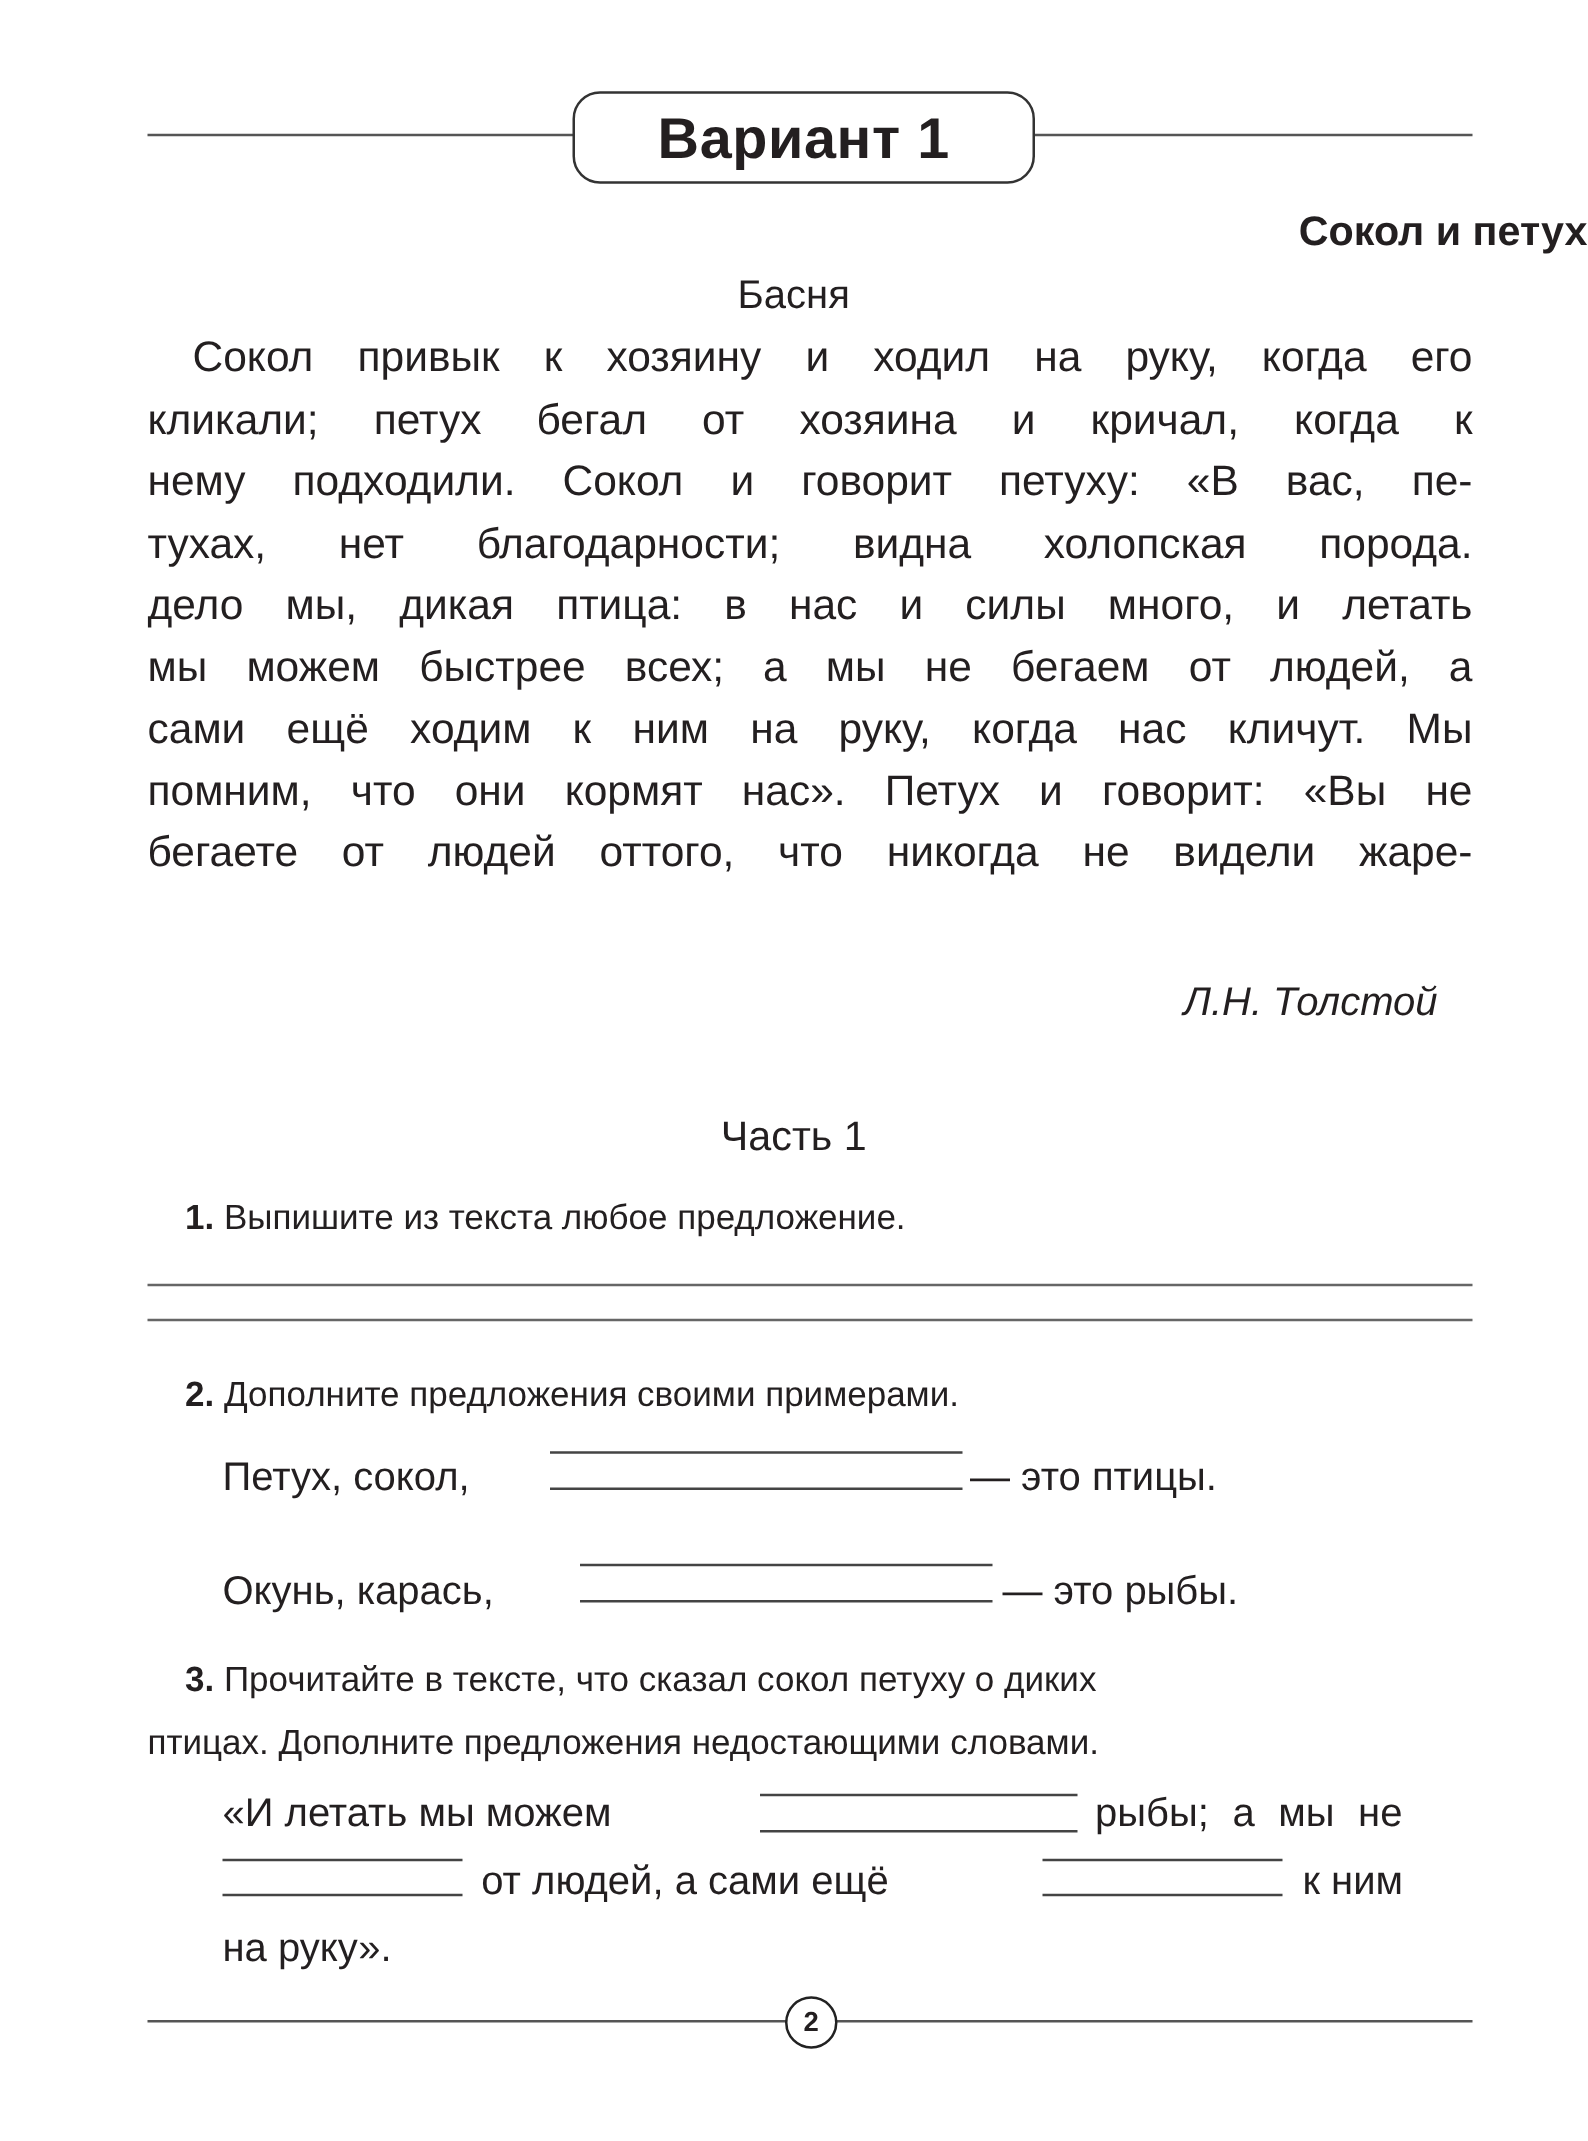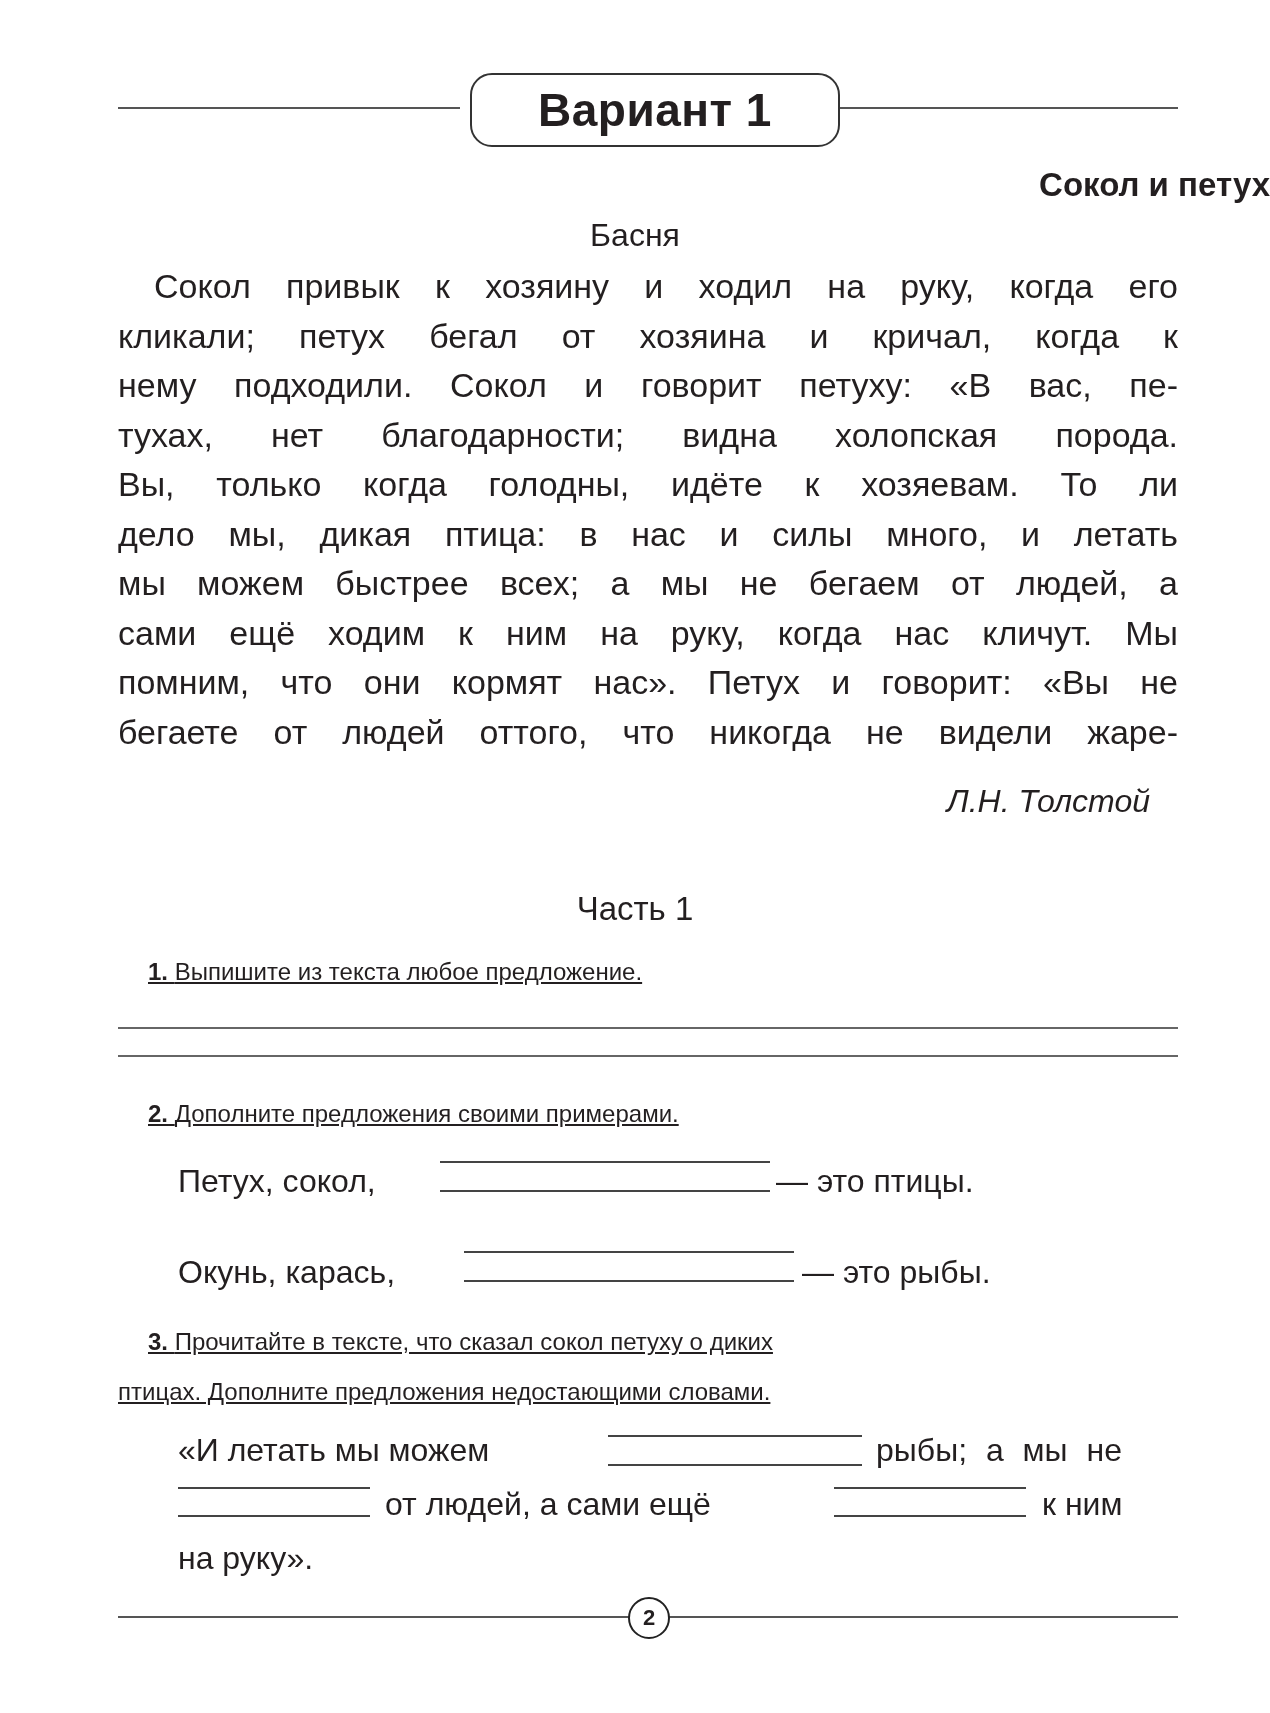--- a/index.html
+++ b/index.html
@@ -2,34 +2,34 @@
 <html><head>
   <meta charset="utf-8">
   <style>
     html, body { margin: 0; padding: 0; background: #ffffff; }
     body { width: 1270px; height: 1713px; position: relative; overflow: hidden;
            font-family: "Liberation Sans", sans-serif; color: #231f20; }
     .hline { position: absolute; height: 2px; background: #555; }
     .title-box { position: absolute; left: 458px; top: 73px; width: 366px; height: 70px;
                  border: 2px solid #333; border-radius: 22px; background: #fff;
                  display: flex; align-items: center; justify-content: center;
-                 font-weight: bold; font-size: 46px; letter-spacing: 0.5px; margin-left: 12px; }
+                 font-weight: bold; font-size: 46px; letter-spacing: 0.5px; }
     .story-title { position: absolute; left: 0; width: 1270px; top: 166px; text-align: right;
                    font-weight: bold; font-size: 33px; }
     .story-genre { position: absolute; left: 0; width: 1270px; top: 217px; text-align: center;
                    font-size: 32px; }
     .story { position: absolute; left: 118px; width: 1060px; top: 262px;
              font-size: 34px; line-height: 49.5px; }
     .story .line { display: block; text-align: justify; text-align-last: justify; white-space: nowrap; height: 49.5px; }
     .story .line.first { padding-left: 36px; }
     .story .line.last { text-align-last: left; }
     .author { position: absolute; right: 120px; top: 783px; font-size: 32px; font-style: italic; }
     .part { position: absolute; left: 0; width: 1270px; top: 890px; text-align: center;
             font-weight: normal; font-size: 33px; }
-    .task { position: absolute; font-size: 24px; text-decoration: underline; }
+    .task { position: absolute; font-size: 28px; }
     .task .num { font-weight: bold; }
     .answer-line { position: absolute; height: 2px; background: #666; }
     .fill { position: absolute; font-size: 32px; white-space: nowrap; }
     .blank { position: absolute; height: 2px; background: #444; }
     .page-num { position: absolute; left: 628px; top: 1597px; width: 38px; height: 38px;
                 border: 2px solid #222; border-radius: 50%; background: #fff;
                 display: flex; align-items: center; justify-content: center;
                 font-weight: bold; font-size: 22px; }
   </style>
 </head>
@@ -42,21 +42,20 @@
 </div>
 
 <div class="story-title">Сокол и петух</div>
 <div class="story-genre">Басня</div>
 
 <div class="story">
   <span class="line first">Сокол привык к хозяину и ходил на руку, когда его</span>
   <span class="line">кликали; петух бегал от хозяина и кричал, когда к</span>
   <span class="line">нему подходили. Сокол и говорит петуху: «В вас, пе-</span>
   <span class="line">тухах, нет благодарности; видна холопская порода.</span>
-  <span class="line">Вы, только когда голодны, идёте к хозяевам. То ли</span>
   <span class="line">дело мы, дикая птица: в нас и силы много, и летать</span>
   <span class="line">мы можем быстрее всех; а мы не бегаем от людей, а</span>
   <span class="line">сами ещё ходим к ним на руку, когда нас кличут. Мы</span>
   <span class="line">помним, что они кормят нас». Петух и говорит: «Вы не</span>
   <span class="line">бегаете от людей оттого, что никогда не видели жаре-</span>
 </div>
 <div class="author">Л.Н. Толстой</div>
 
 <div class="part">Часть 1</div>
 

